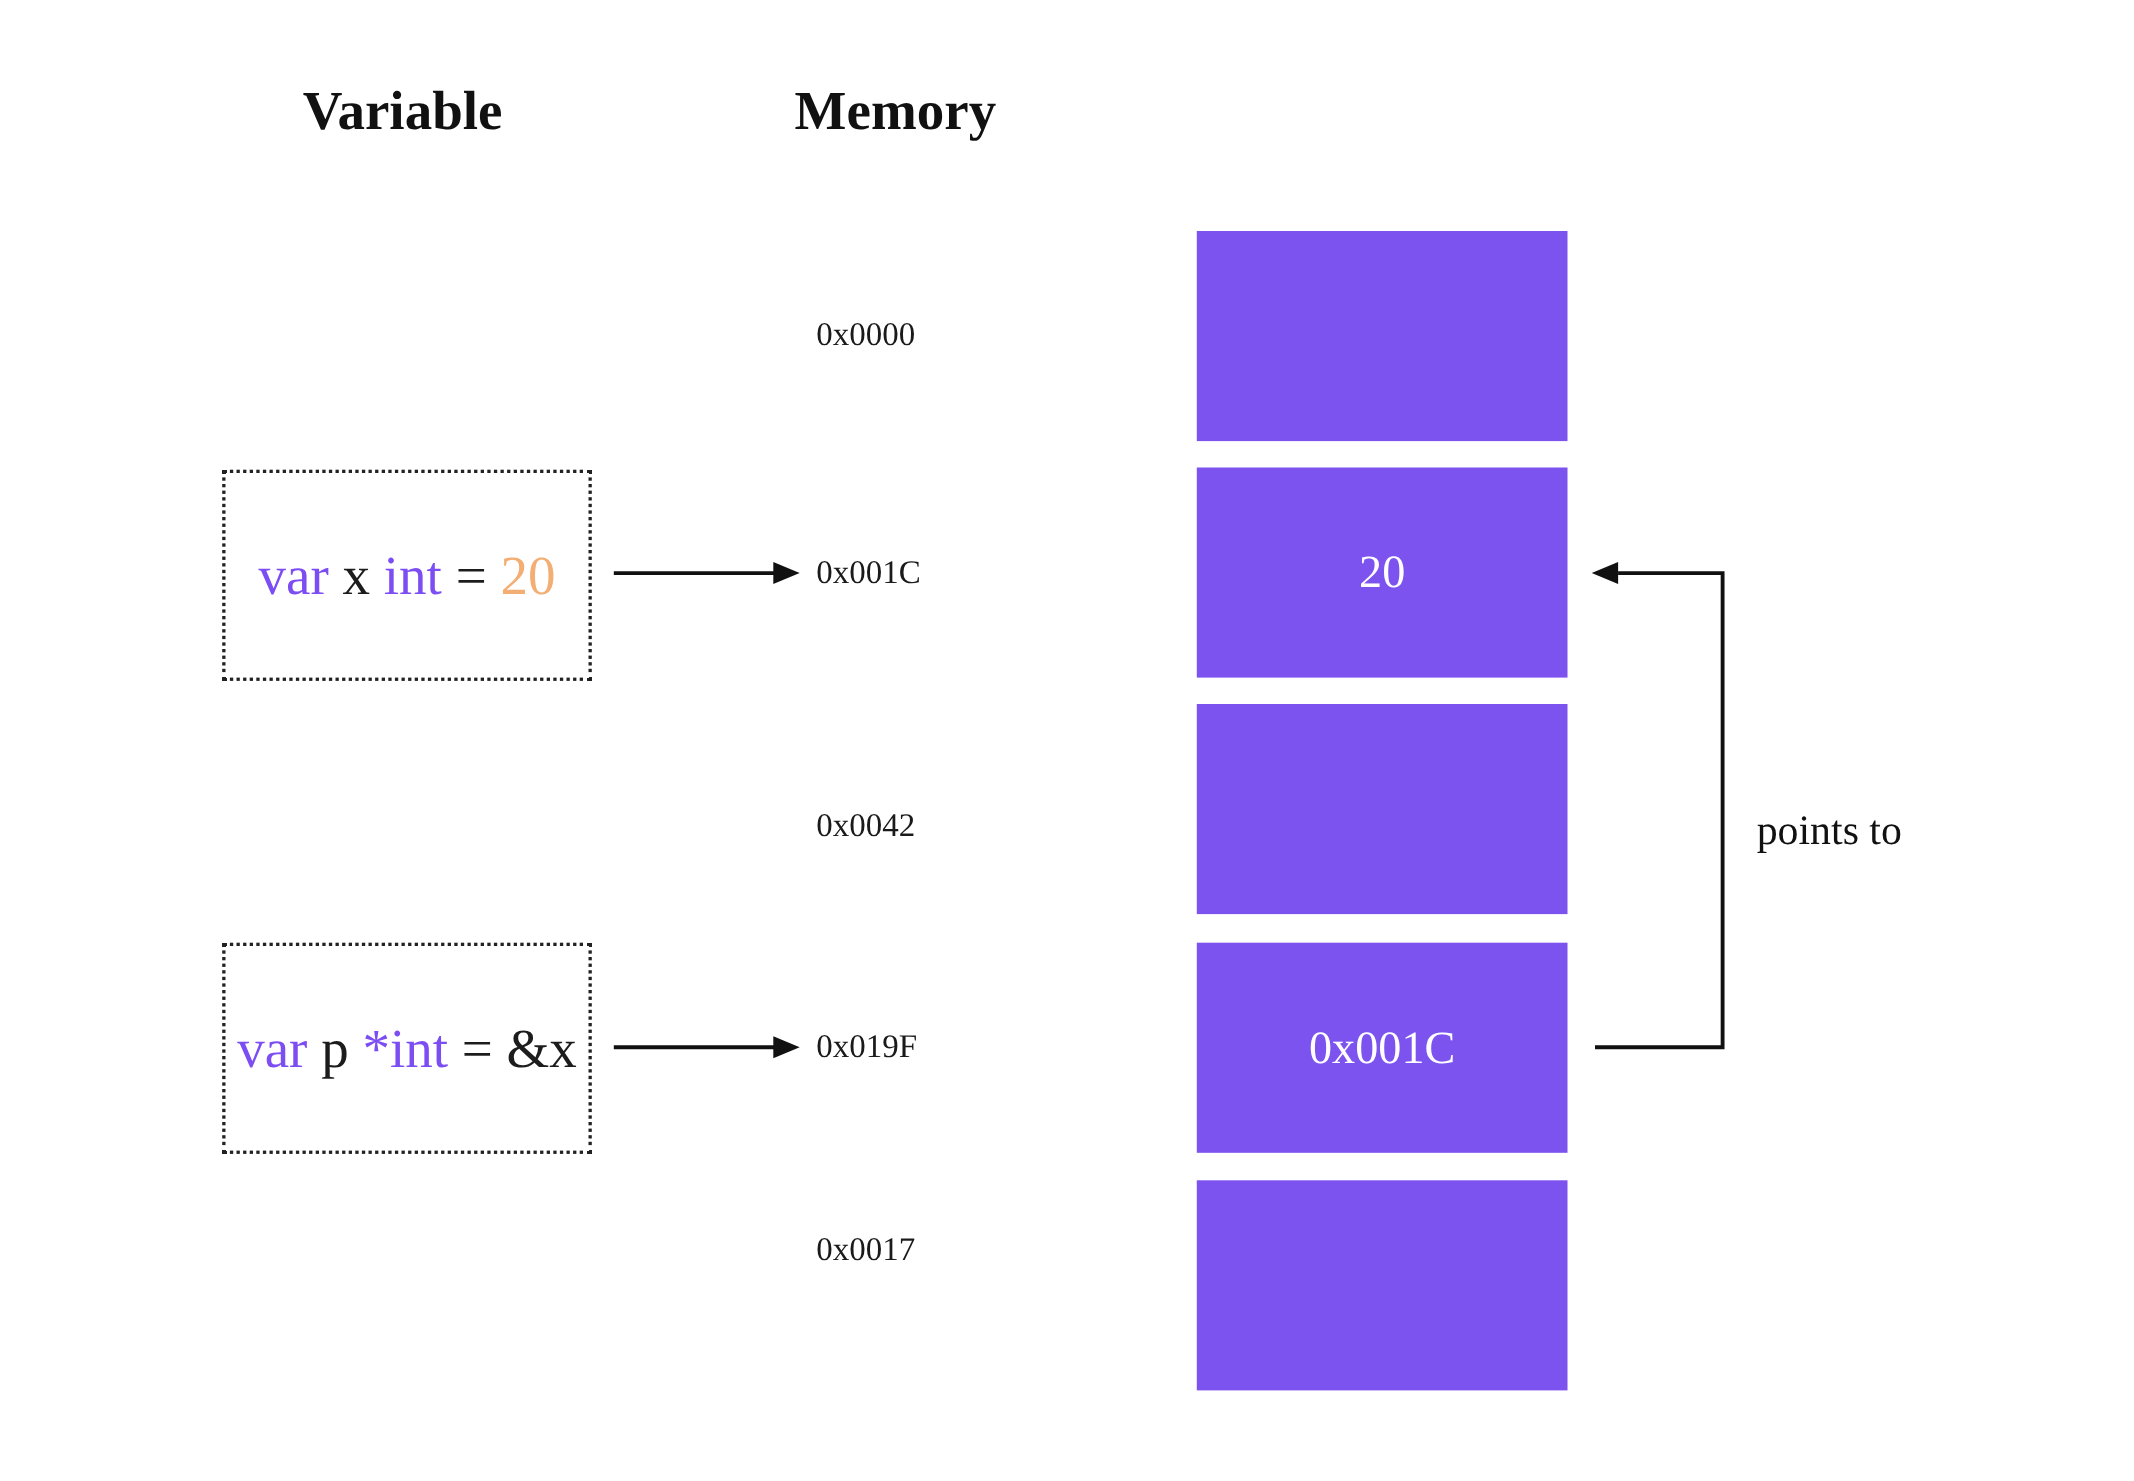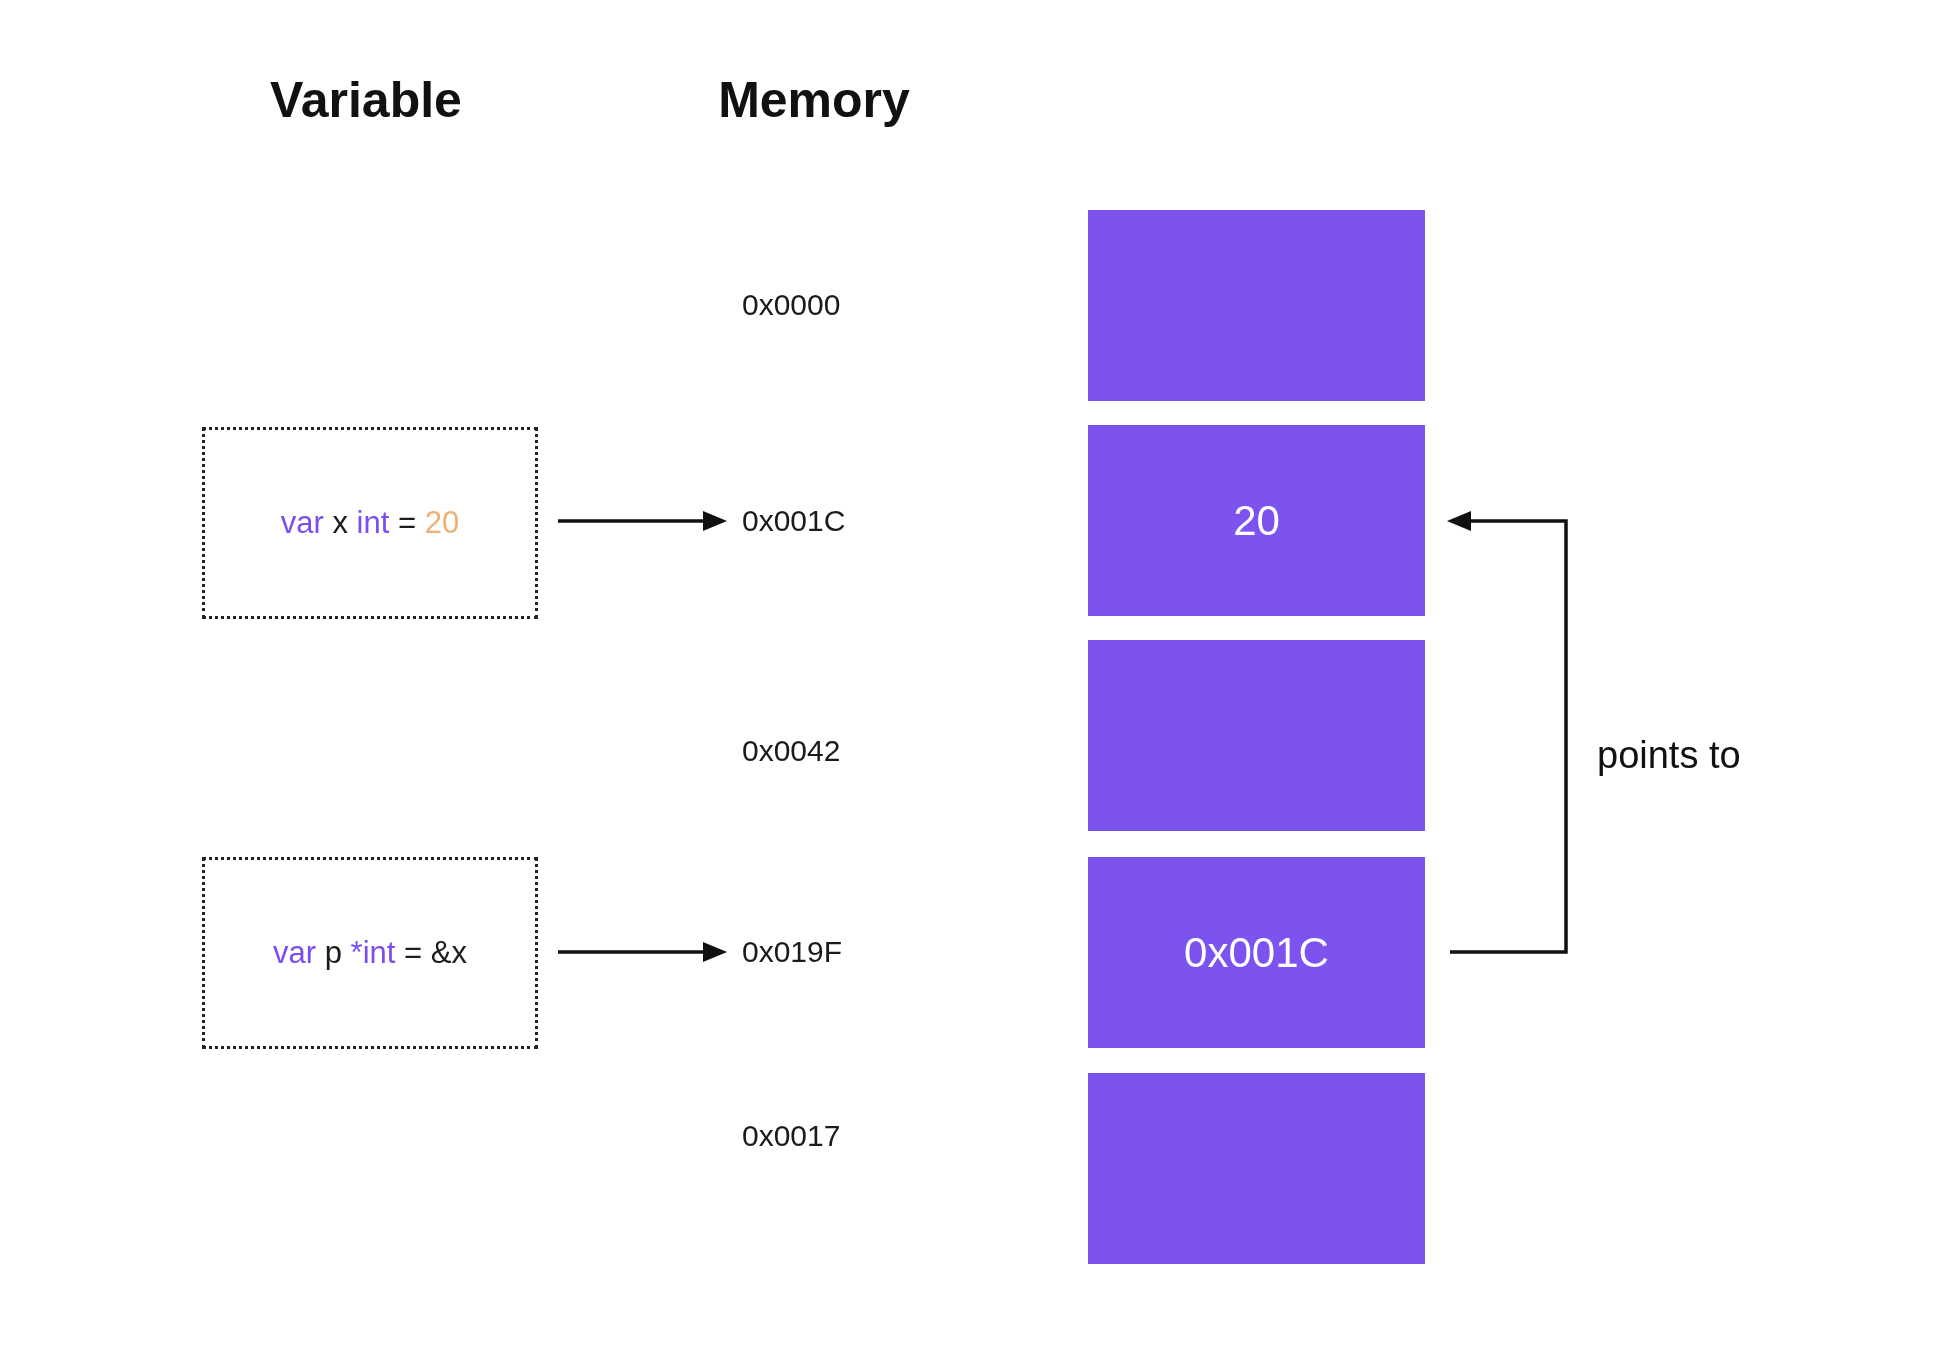--- a/index.html
+++ b/index.html
@@ -1,21 +1,21 @@
 <!DOCTYPE html>
 <html><head>
 <meta charset="utf-8">
 <style>
   html, body { margin: 0; padding: 0; background: #ffffff; }
   .canvas {
     position: relative;
     width: 1940px;
     height: 1346px;
     background: #ffffff;
-    font-family: Liberation Sans, sans-serif;
+    font-family: Liberation Serif, serif;
     color: #111111;
     overflow: hidden;
   }
   .col-header {
     position: absolute;
     top: 100px;
     transform: translate(-50%, -50%);
     font-size: 50px;
     font-weight: 700;
     color: #111111;
@@ -26,21 +26,21 @@
     left: 202px;
     width: 336px;
     height: 192px;
     border: 3px dotted #222222;
     box-sizing: border-box;
     display: flex;
     align-items: center;
     justify-content: center;
   }
   .code {
-    font-size: 31px;
+    font-size: 50px;
     white-space: nowrap;
   }
   .tok.purple { color: #7B4DF2; }
   .tok.dark   { color: #1c1c1c; }
   .tok.orange { color: #F3AE74; }
   .addr {
     position: absolute;
     left: 742px;
     transform: translateY(-50%);
     font-size: 30px;

